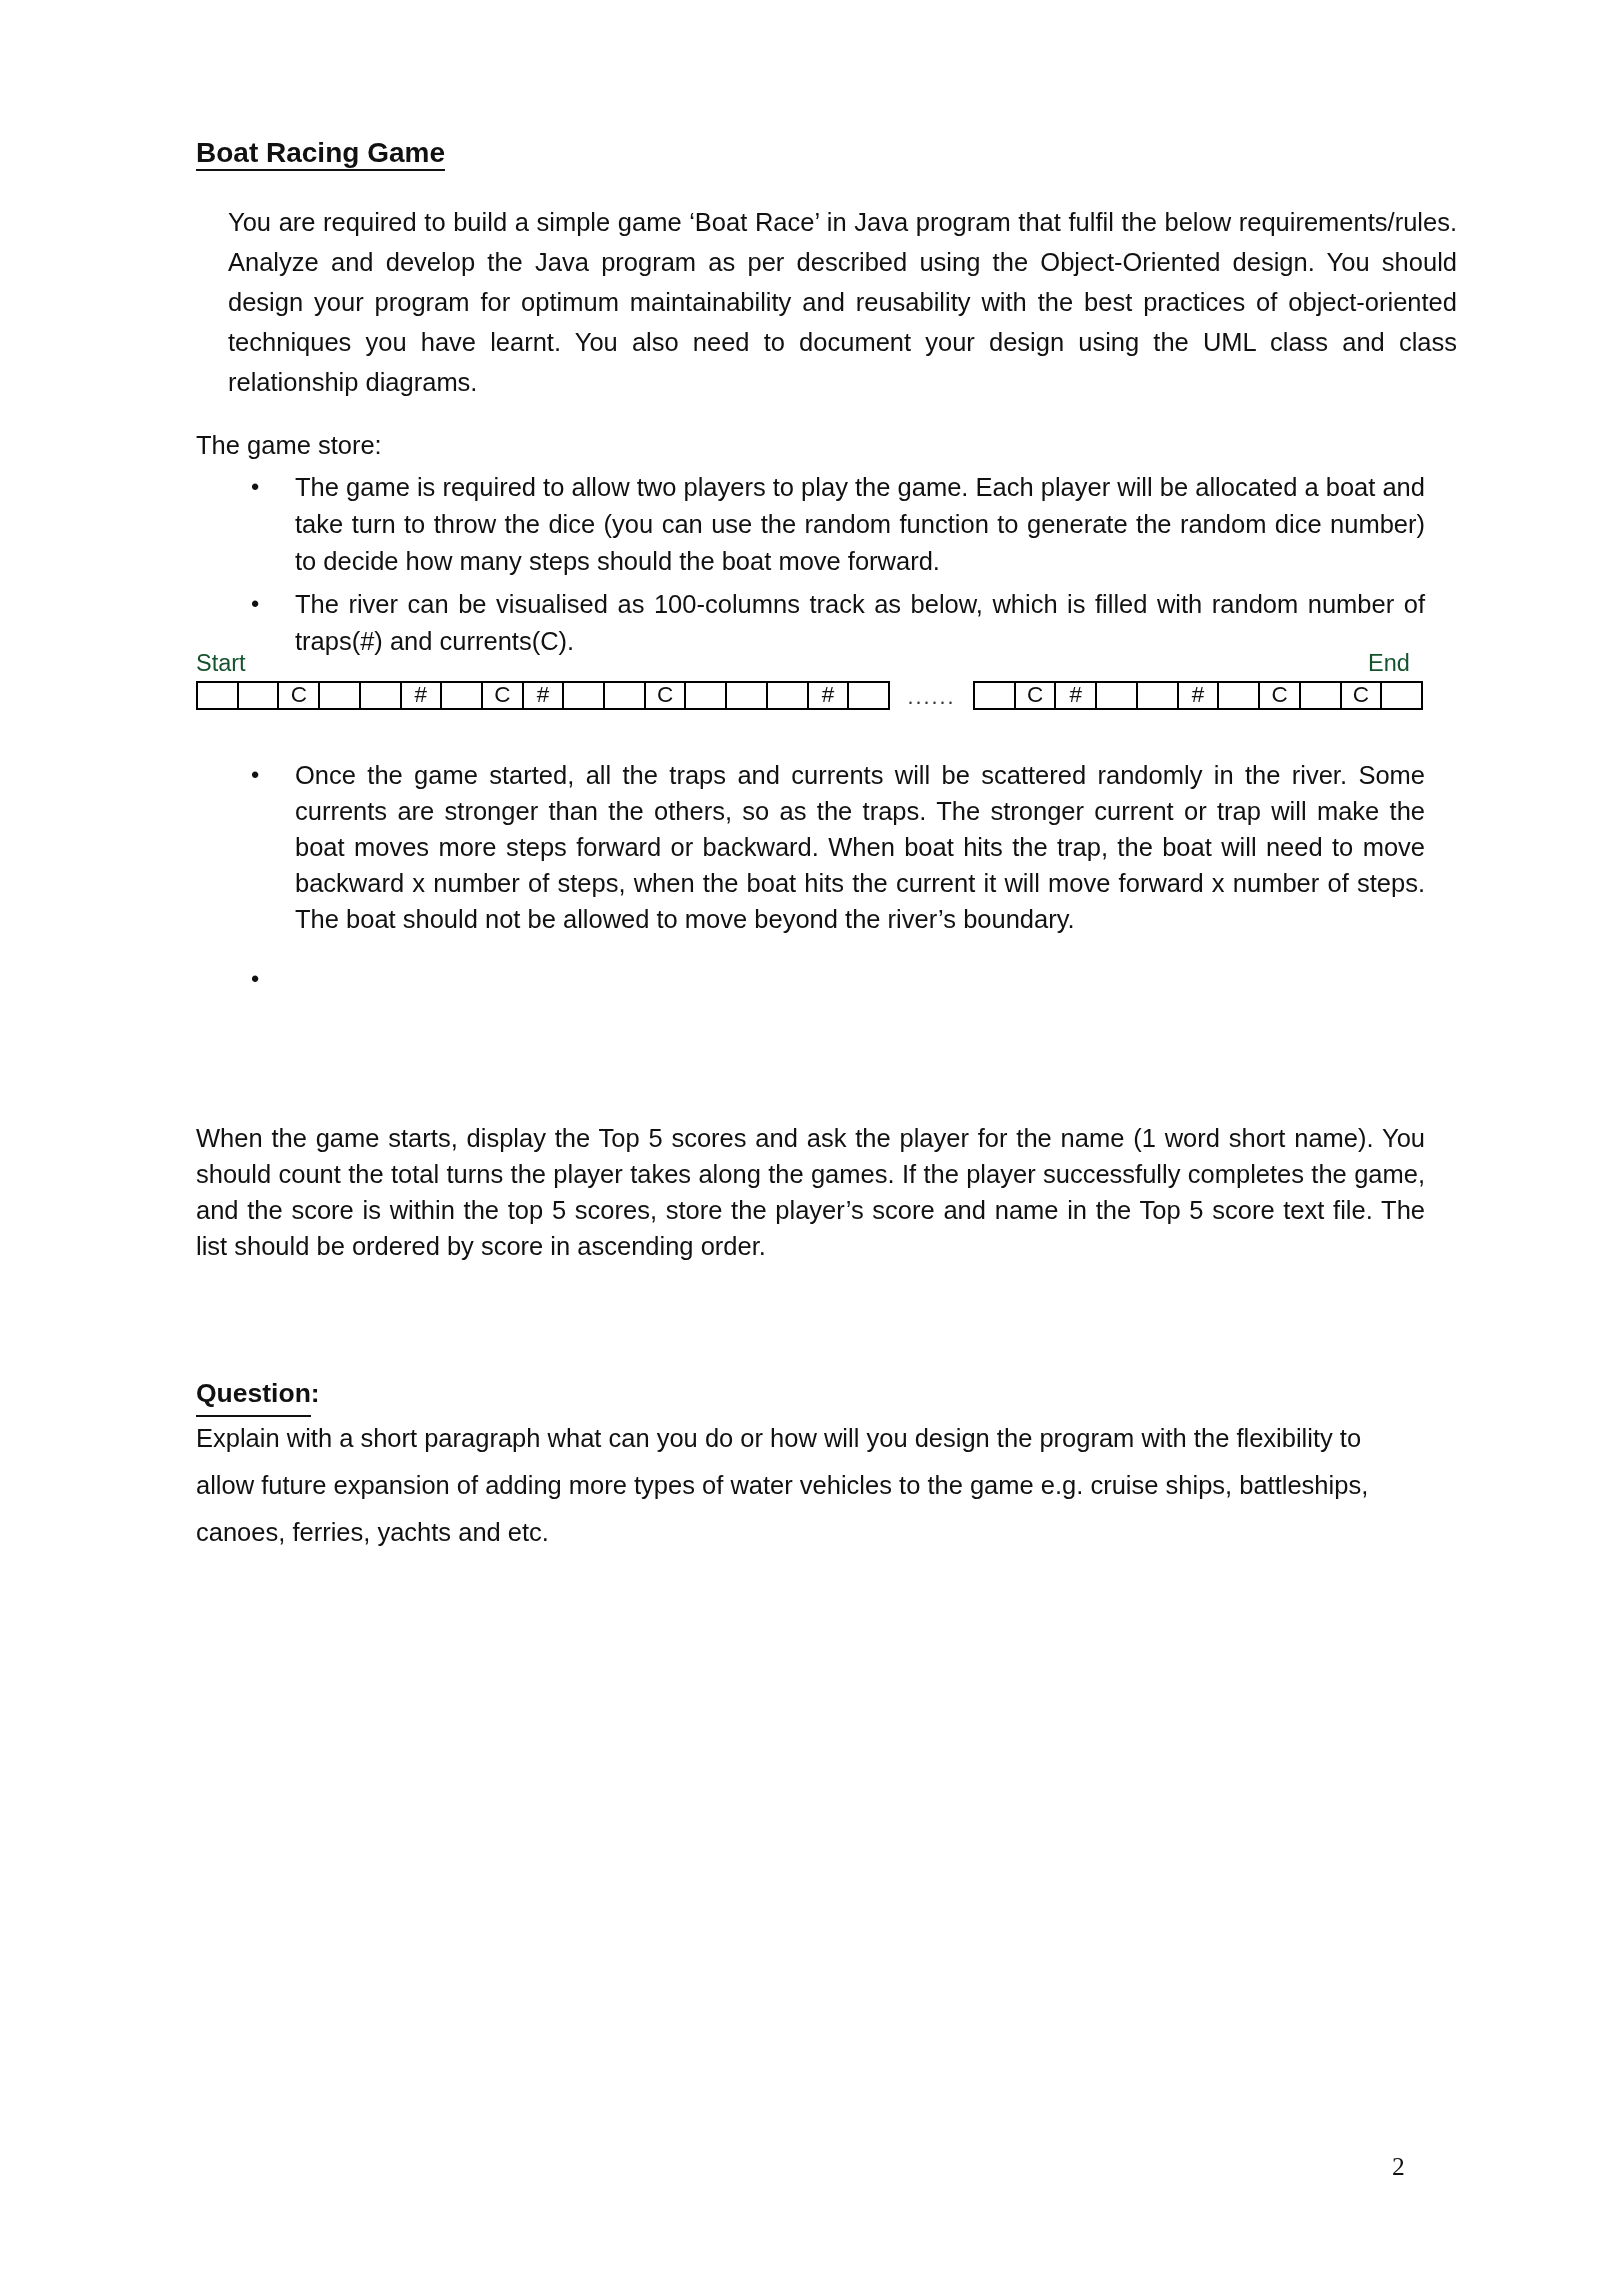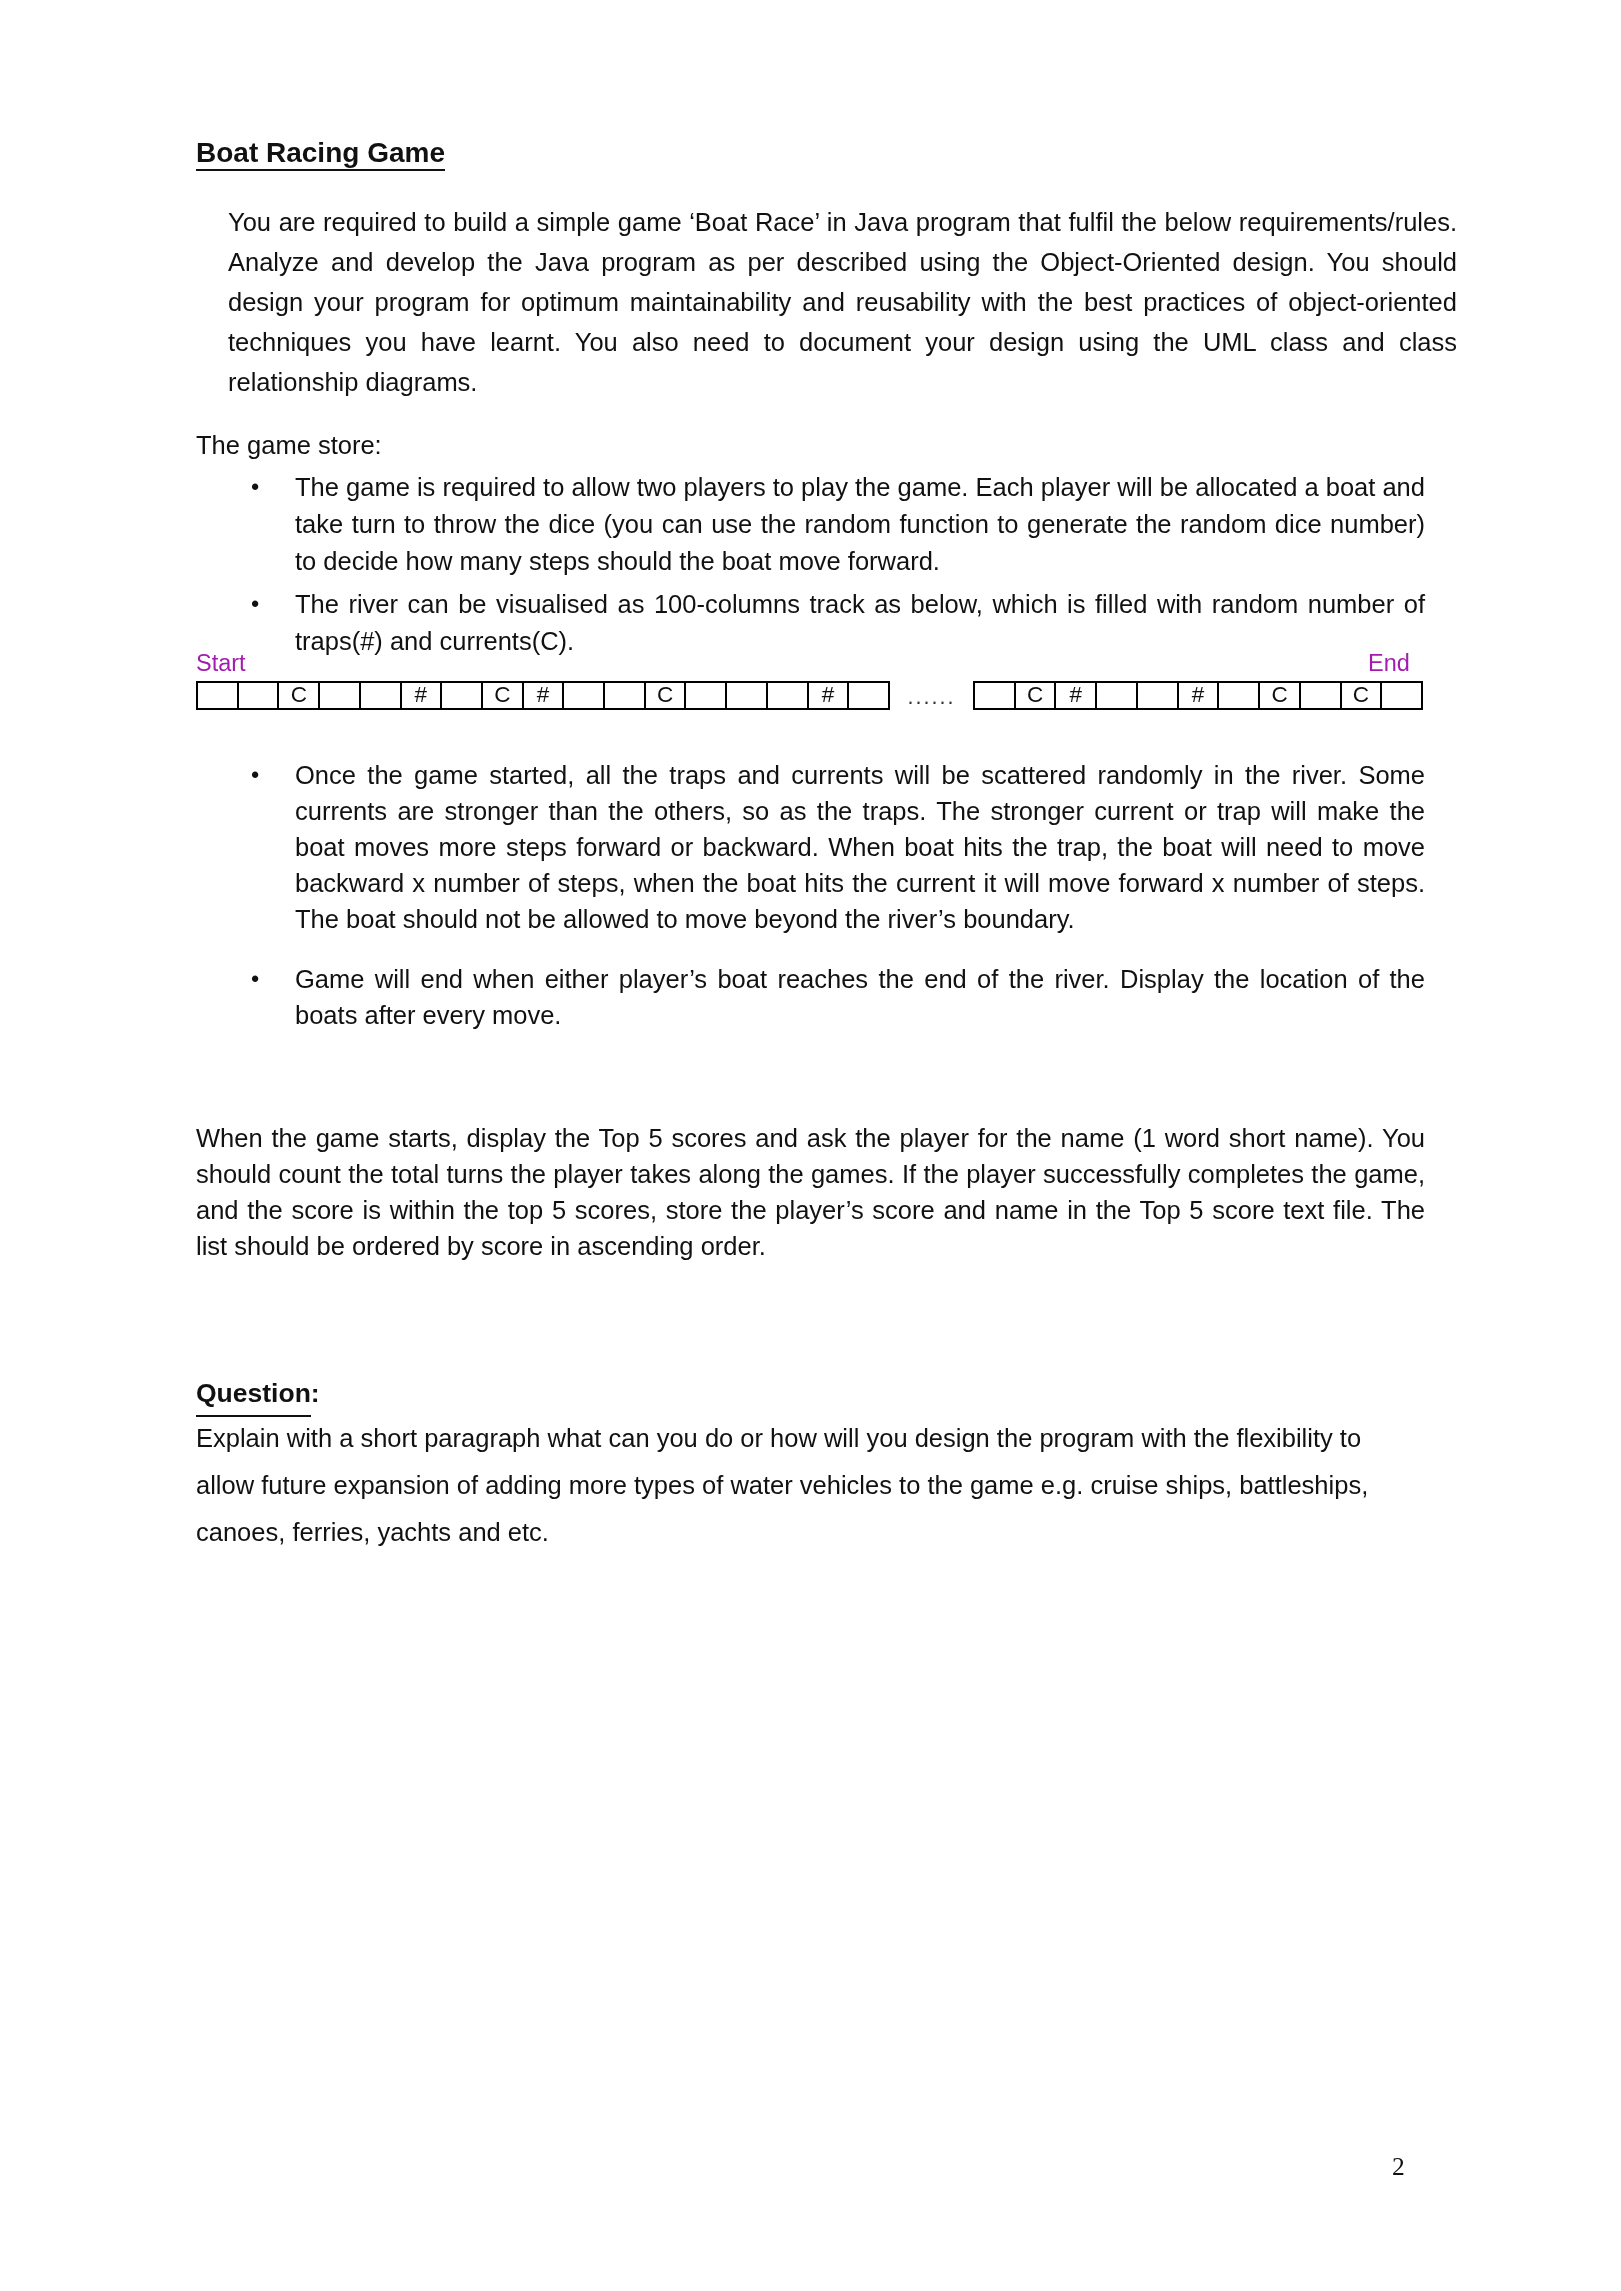--- a/index.html
+++ b/index.html
@@ -45,21 +45,21 @@
   .bullet-marker{
     position:absolute;
     left:55px;top:0;
     font-size:23.5px;
   }
   .list1{top:469px;}
   .list2{top:757px;}
   .list2 .bullet-item{line-height:36px;margin-bottom:23.5px;}
   .river-label{
     font-size:23.5px;
-    color:#a21caf;
+    color:#14532d;
   }
   .start-label{left:196px;top:650px;}
   .end-label{left:1368px;top:650px;}
   .track{
     top:681px;height:29px;
     display:flex;
     border:2px solid #000;
     box-sizing:border-box;
     background:#fff;
   }
@@ -167,21 +167,20 @@
       <div class="cell"></div>
     </div>
 
   <div class="abs bullet-list list2">
     <div class="bullet-item">
       <span class="bullet-marker">•</span>
       <span>Once the game started, all the traps and currents will be scattered randomly in the river. Some currents are stronger than the others, so as the traps.  The stronger current or trap will make the boat moves more steps forward or backward. When boat hits the trap, the boat will need to move backward x number of steps, when the boat hits the current it will move forward x number of steps. The boat should not be allowed to move beyond the river’s boundary.</span>
     </div>
     <div class="bullet-item">
       <span class="bullet-marker">•</span>
-      <span>Game will end when either player’s boat reaches the end of the river. Display the location of the boats after every move.</span>
     </div>
   </div>
 
   <div class="abs body-text scores-para">When the game starts, display the Top 5 scores and ask the player for the name (1 word short name). You should count the total turns the player takes along the games. If the player successfully completes the game, and the score is within the top 5 scores, store the player’s score and name in the Top 5 score text file. The list should be ordered by score in ascending order.</div>
 
 
   <div class="abs question-heading">
     <span class="underline">Question</span><span>:</span>
   </div>
 

